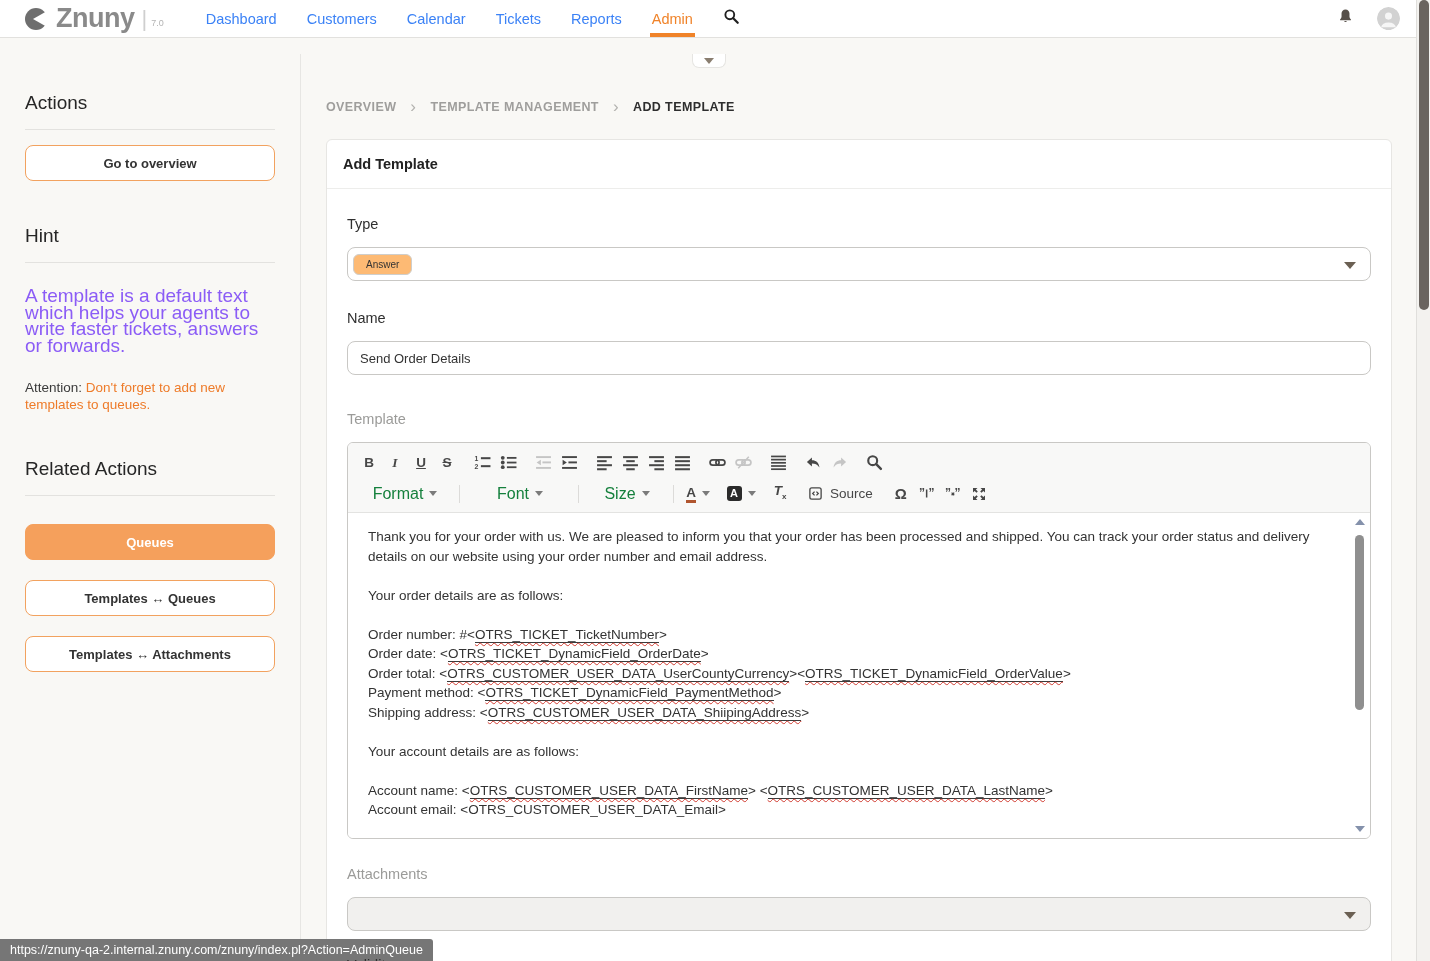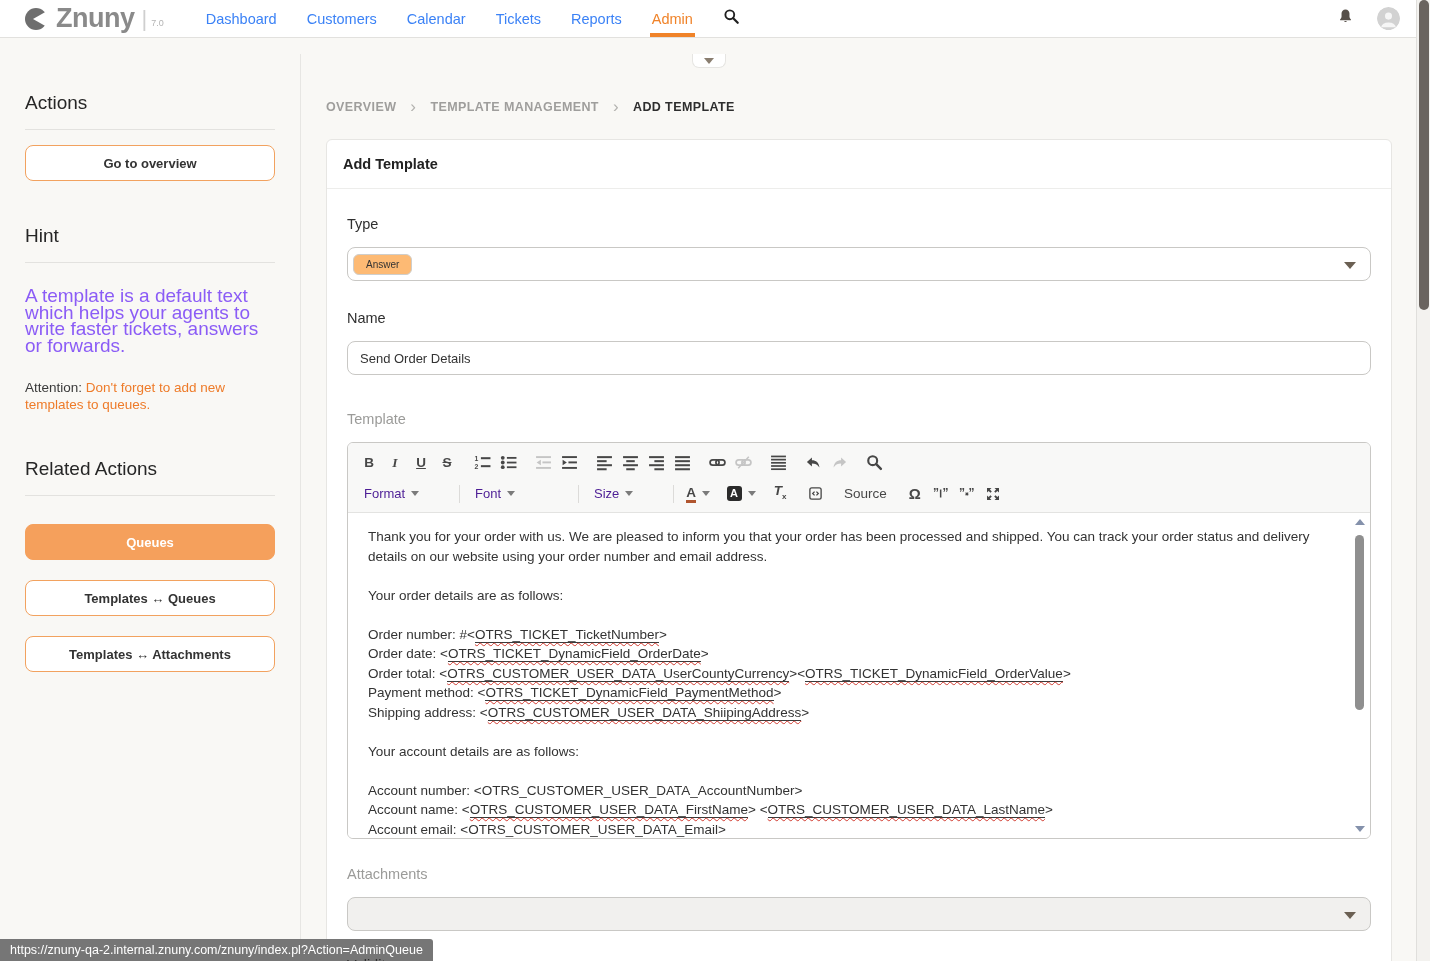--- a/index.html
+++ b/index.html
@@ -61,26 +61,26 @@
   
   .editor{border:1px solid #c9c8c5;border-radius:6px;overflow:hidden;background:#fff}
   .toolbar{background:#f8f8f7;padding:4px 8px 3px;border-bottom:1px solid #e3e3e1}
   .tb-row{display:flex;align-items:center;height:31px}
   .tbtn{width:26px;height:26px;display:flex;align-items:center;justify-content:center;color:#474747;border-radius:2px;cursor:pointer;flex:none}
   .tbtn.disabled{color:#c5c5c5;cursor:default}
   .tbtn svg{display:block}
   .tbtn .l{font-size:13.5px;line-height:15px}
   .grp-gap{width:9px;flex:none}
   .tb-sep{width:1px;height:18px;background:#dcdbd9;margin:0 7px;flex:none}
-  .tb-select{display:flex;align-items:center;justify-content:flex-start;height:26px;padding:0 6px 0 8px;font-size:13px;color:#4c1d95;cursor:pointer;flex:none}
+  .tb-select{display:flex;align-items:center;justify-content:center;height:26px;padding:0 6px 0 8px;font-size:16px;color:#15803d;cursor:pointer;flex:none}
   .tb-select.w-format{width:96px}.tb-select.w-font{width:104px}.tb-select.w-size{width:80px}
   .dd-caret{width:0;height:0;border-left:4px solid transparent;border-right:4px solid transparent;border-top:5px solid #7b7b7b;margin-left:6px}
   .combo{width:34px}
   .abox{display:inline-block;width:15px;height:15px;background:#2b2b2b;border-radius:3px;color:#fff;font-weight:700;font-size:11px;text-align:center;line-height:15px}
-  .source-btn{width:auto;padding:0 6px;gap:21px;font-size:13.5px}
+  .source-btn{width:auto;padding:0 6px;gap:7px;font-size:13.5px}
   .tcolor{font-weight:700;border-bottom:3px solid #b0552f;line-height:12px;display:inline-block}
 
   .editor-content{position:relative;height:325px;background:#fff;padding:14px 44px 0 20px;font-size:13.5px;line-height:19.5px;color:#333;overflow:hidden;cursor:text}
   .para{margin:0 0 19.5px}
   .otrs-tag{border-bottom:1px solid #3a3a3a;text-decoration-line:underline;text-decoration-style:wavy;text-decoration-color:#d13a2f;text-decoration-thickness:1px;text-underline-offset:3px}
 
   .ed-scrollbar{position:absolute;top:6px;right:4px;bottom:6px;width:13px}
   .ed-scrollbar .arr-up{position:absolute;top:0;left:2px;width:0;height:0;border-left:5px solid transparent;border-right:5px solid transparent;border-bottom:6px solid #8491ab}
   .ed-scrollbar .arr-dn{position:absolute;bottom:0;left:2px;width:0;height:0;border-left:5px solid transparent;border-right:5px solid transparent;border-top:6px solid #8491ab}
   .ed-thumb{position:absolute;top:16px;left:2px;width:9px;height:175px;background:#8f8f8f;border-radius:6px;cursor:pointer}
@@ -401,21 +401,20 @@
               <div class="eline"><span>Order number: #&lt;</span><span class="otrs-tag">OTRS_TICKET_TicketNumber</span><span>&gt;</span></div>
               <div class="eline"><span>Order date: &lt;</span><span class="otrs-tag">OTRS_TICKET_DynamicField_OrderDate</span><span>&gt;</span></div>
               <div class="eline"><span>Order total: &lt;</span><span class="otrs-tag">OTRS_CUSTOMER_USER_DATA_UserCountyCurrency</span><span>&gt;&lt;</span><span class="otrs-tag">OTRS_TICKET_DynamicField_OrderValue</span><span>&gt;</span></div>
               <div class="eline"><span>Payment method: &lt;</span><span class="otrs-tag">OTRS_TICKET_DynamicField_PaymentMethod</span><span>&gt;</span></div>
               <div class="eline"><span>Shipping address: &lt;</span><span class="otrs-tag">OTRS_CUSTOMER_USER_DATA_ShiipingAddress</span><span>&gt;</span></div>
             </div>
             <div class="para">
               <div class="eline"><span>Your account details are as follows:</span></div>
             </div>
             <div class="para">
-              <div class="eline"><span>Account number: &lt;OTRS_CUSTOMER_USER_DATA_AccountNumber&gt;</span></div>
               <div class="eline"><span>Account name: &lt;</span><span class="otrs-tag">OTRS_CUSTOMER_USER_DATA_FirstName</span><span>&gt; &lt;</span><span class="otrs-tag">OTRS_CUSTOMER_USER_DATA_LastName</span><span>&gt;</span></div>
               <div class="eline"><span>Account email: &lt;OTRS_CUSTOMER_USER_DATA_Email&gt;</span></div>
             </div>
           </div>
       </div>
 
       <div class="field-label muted">Attachments</div>
       <div class="select-box filled">
         <span></span>
         <span class="sel-caret"></span>

